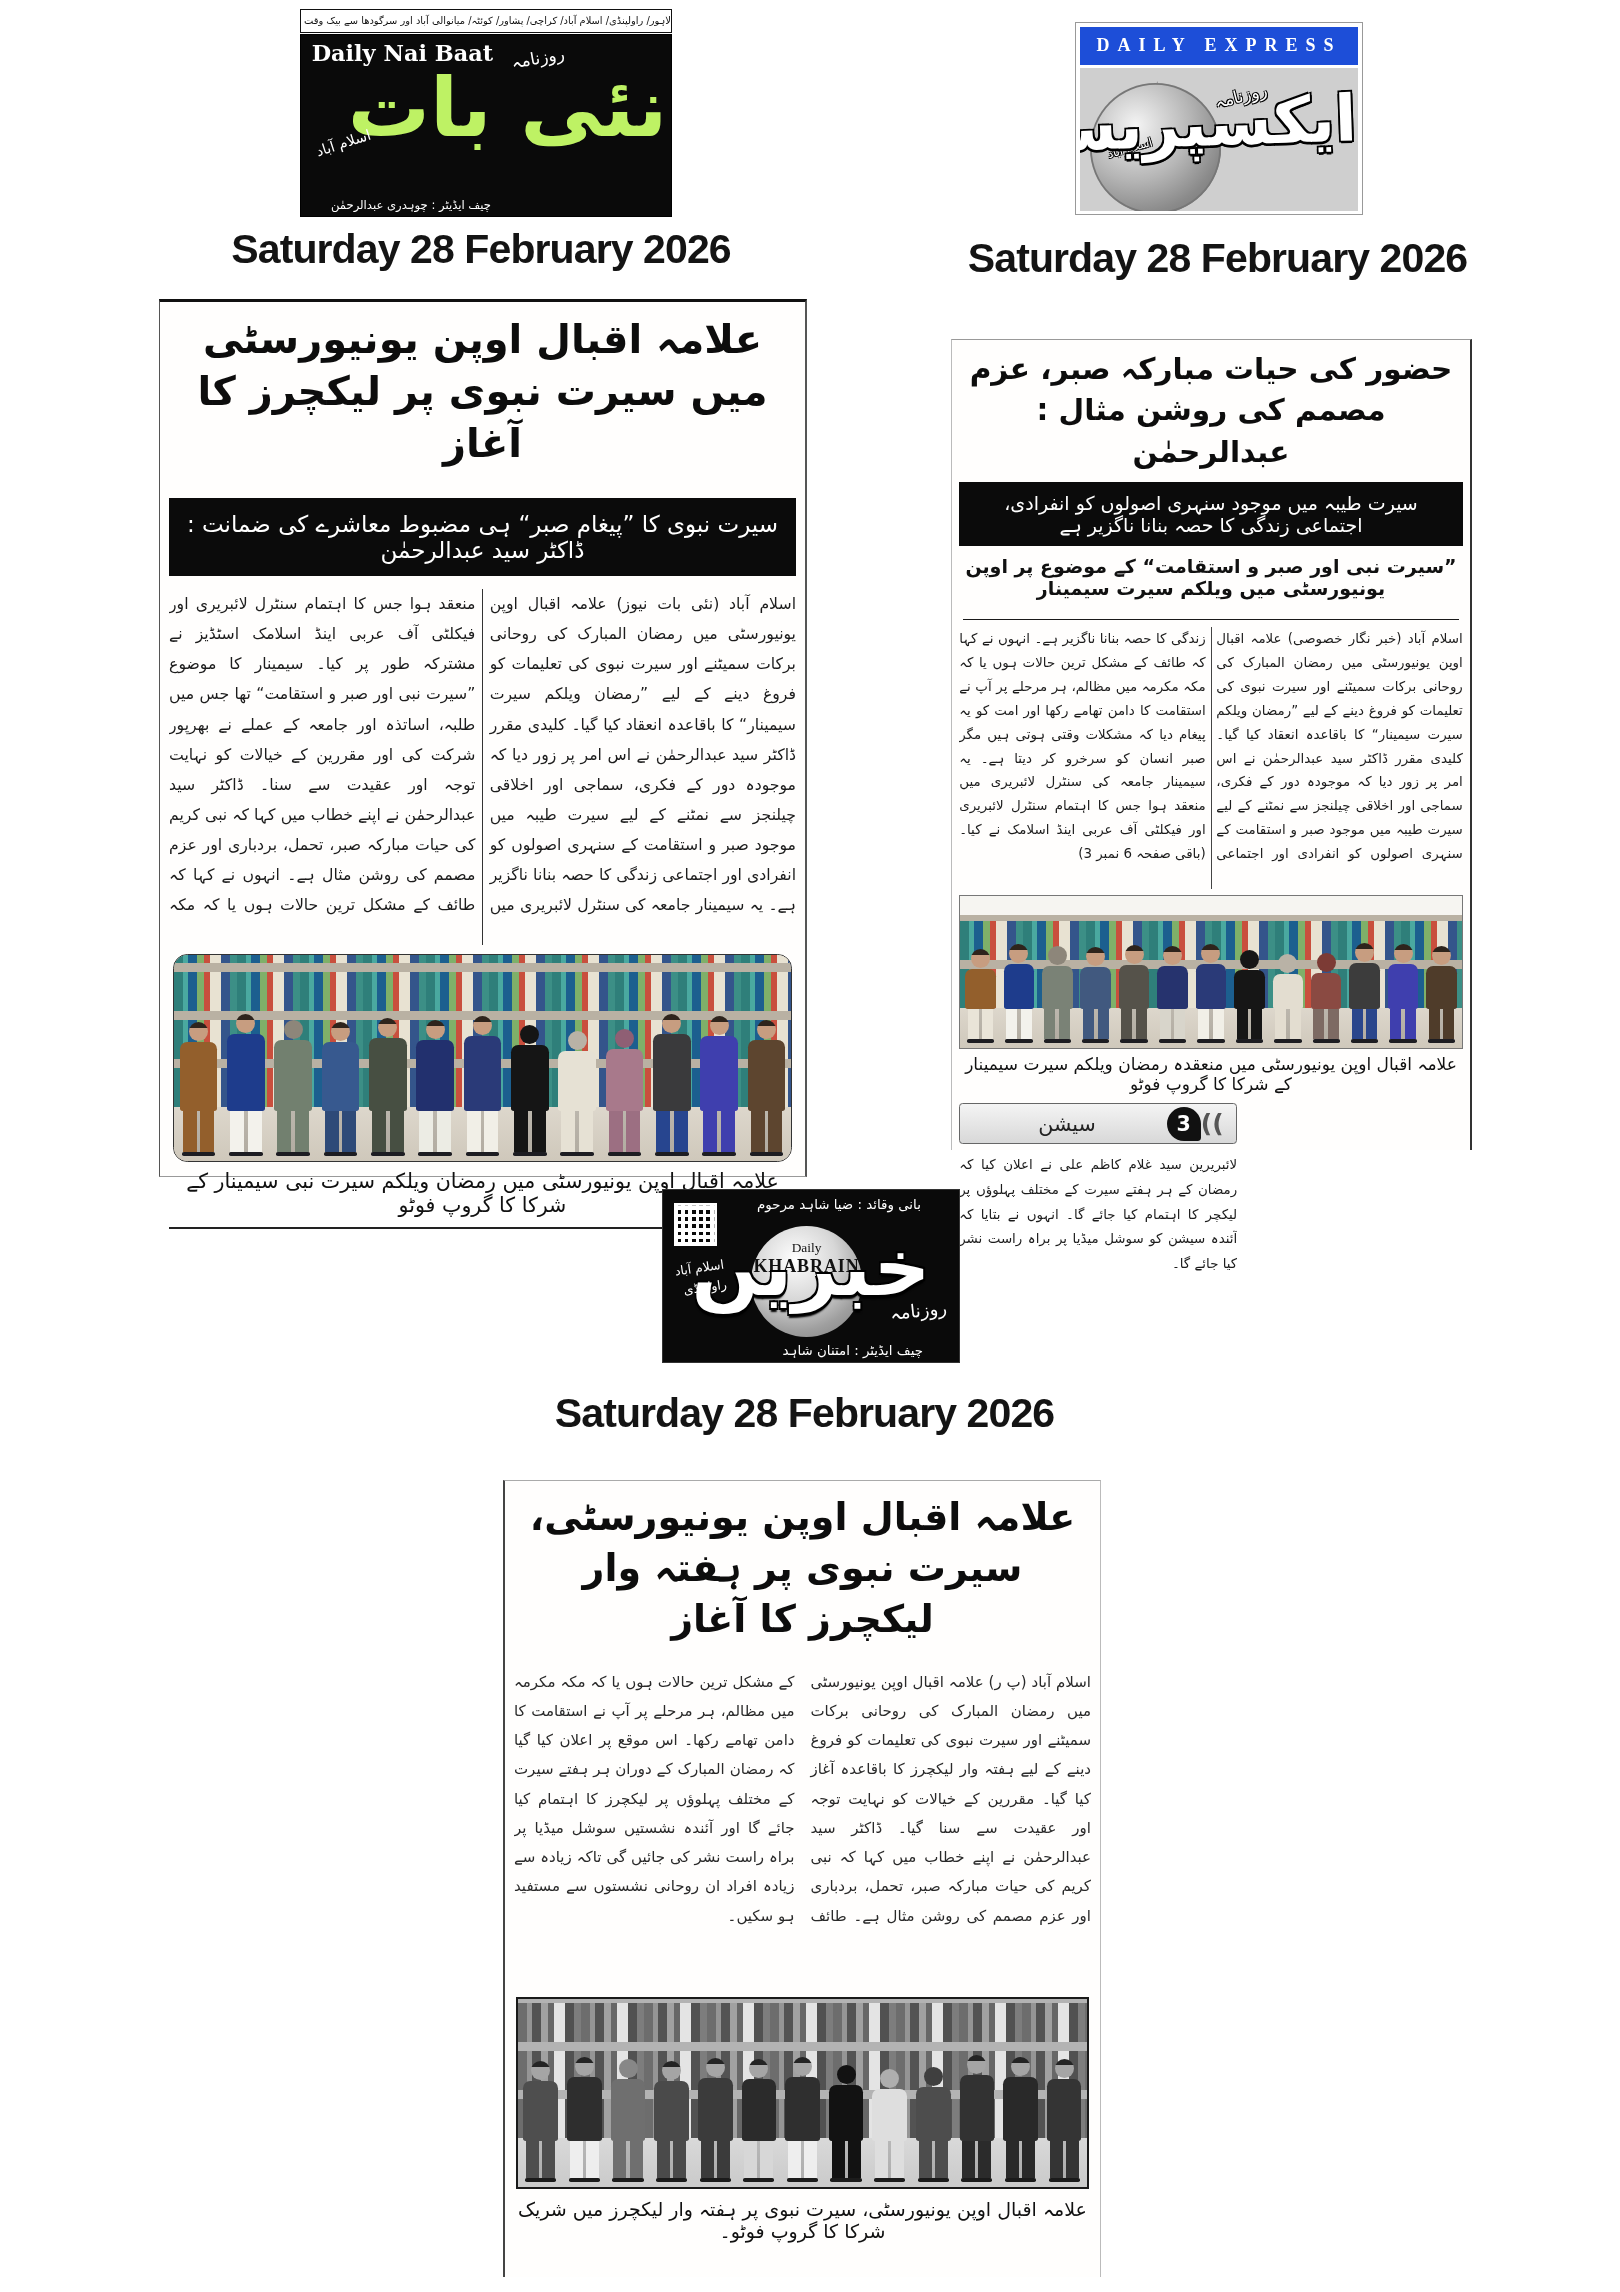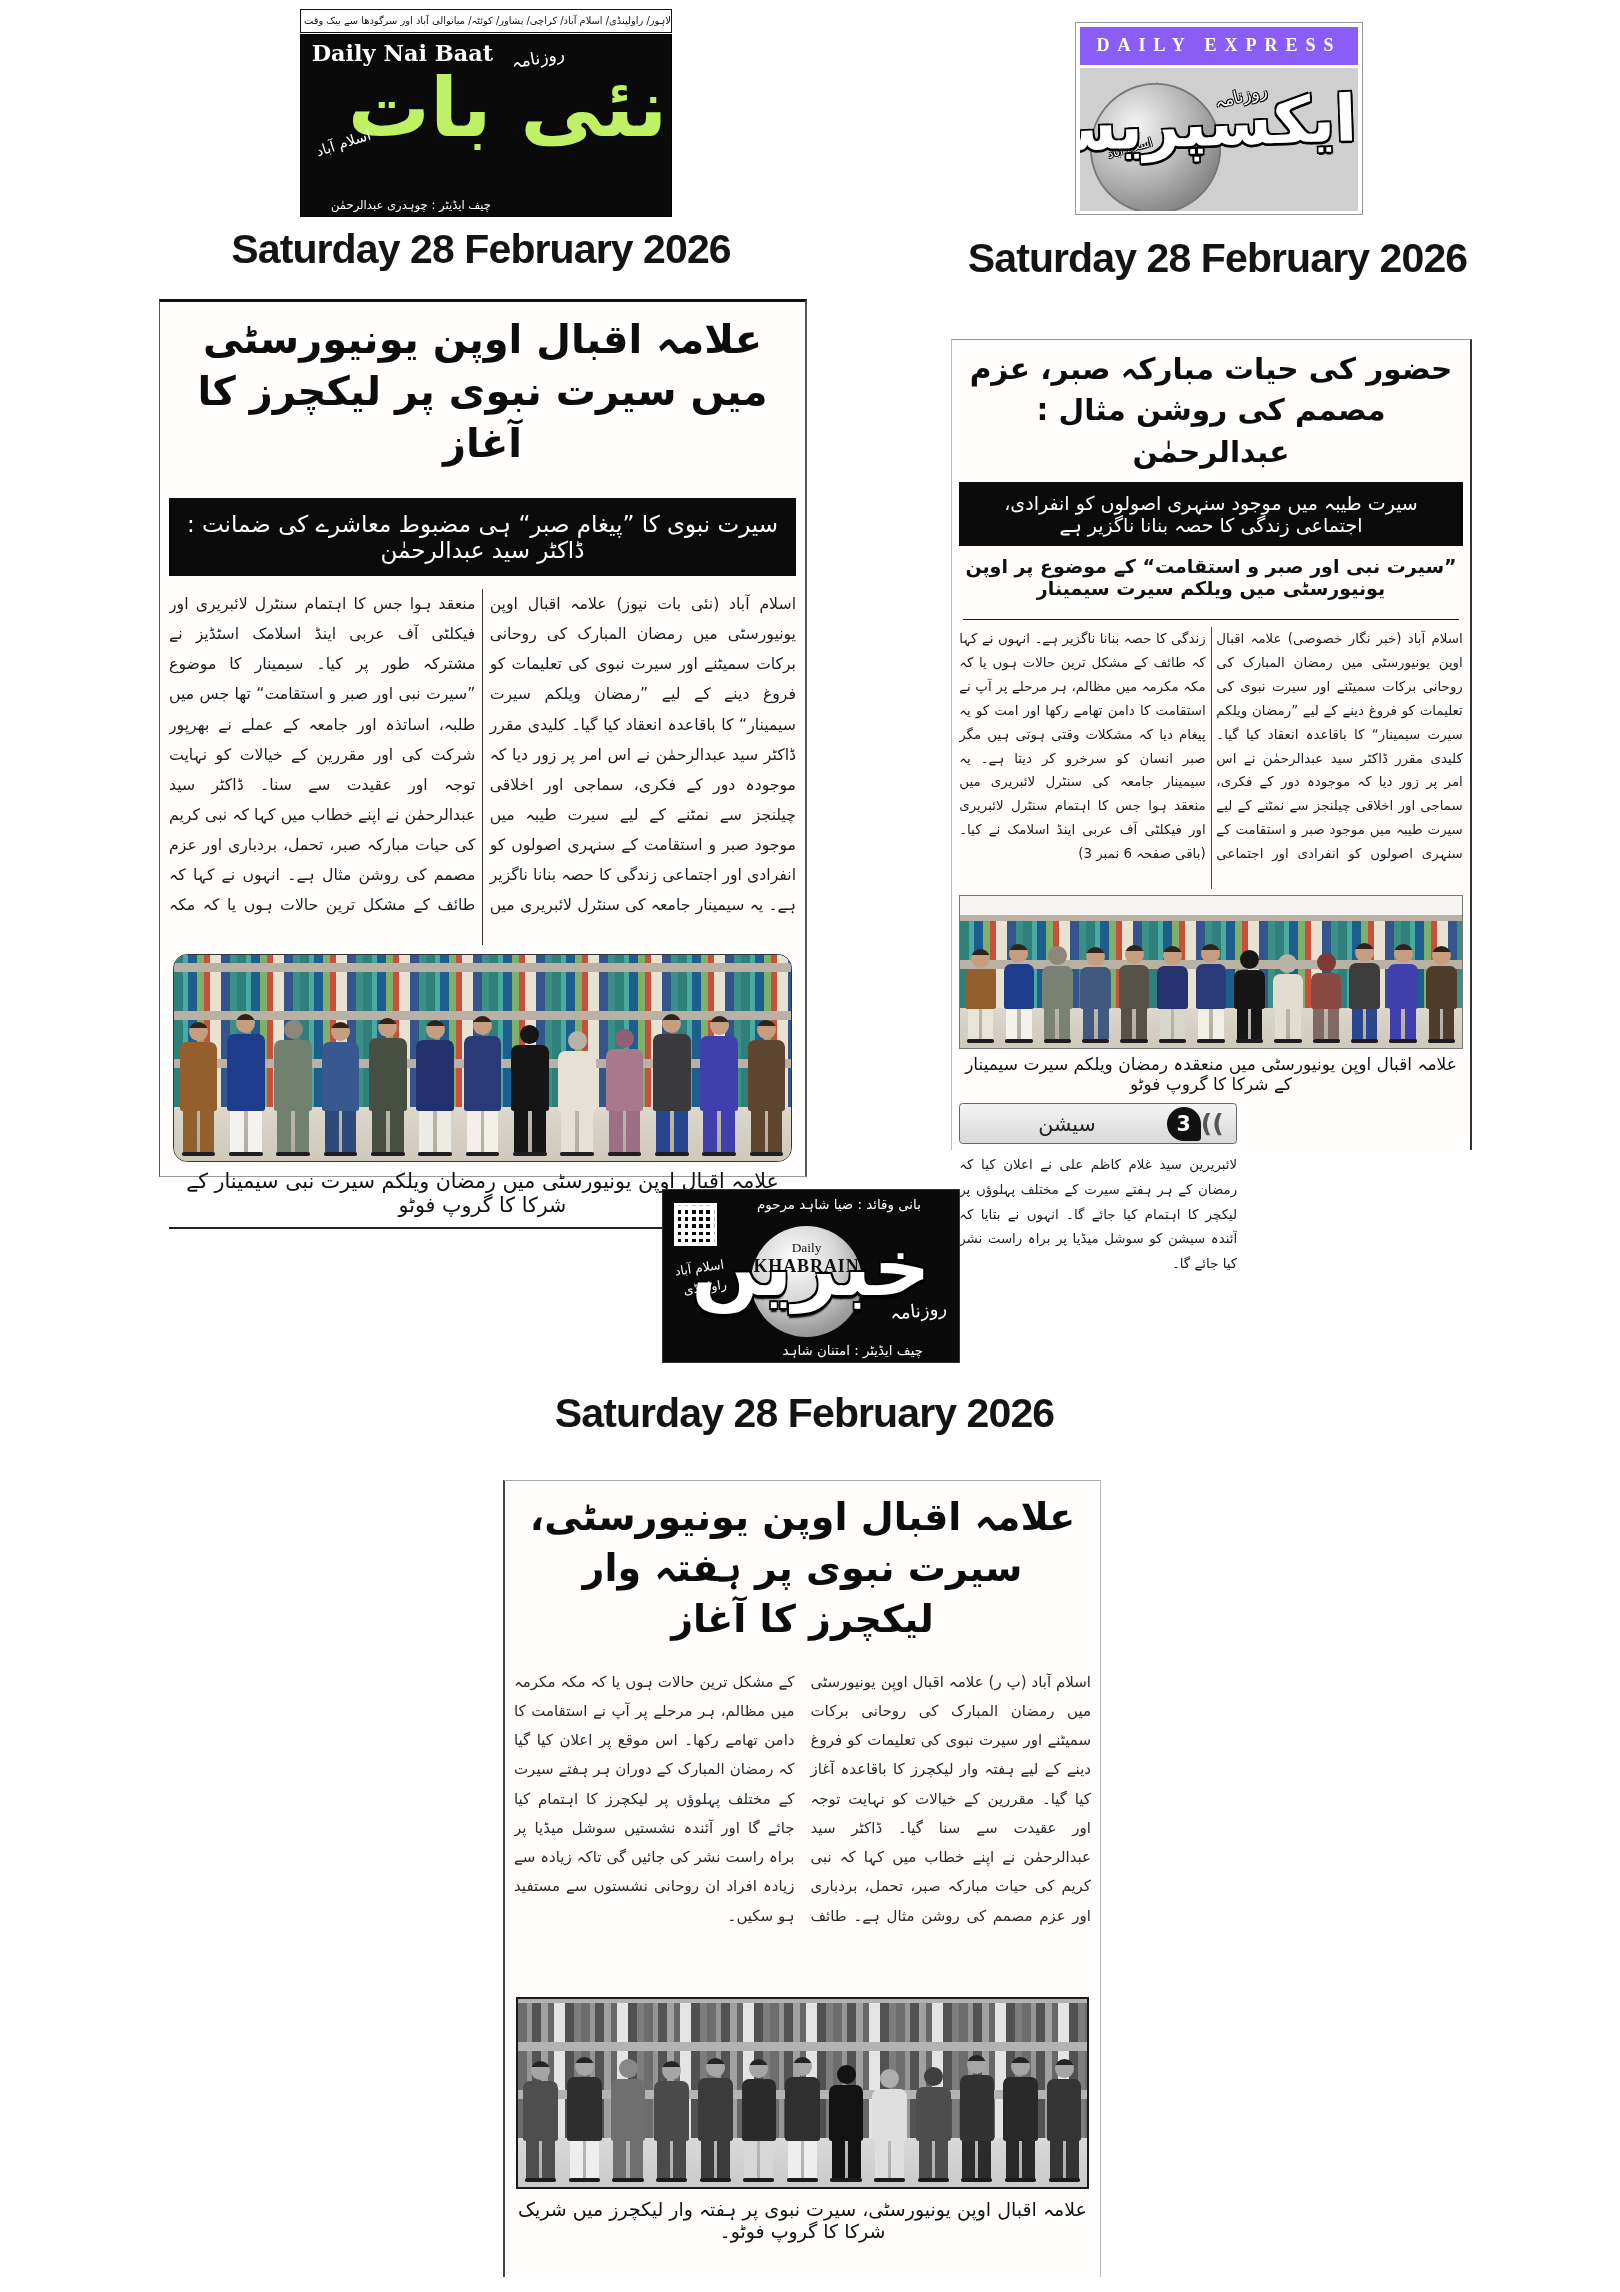--- a/index.html
+++ b/index.html
@@ -35,21 +35,21 @@
   .bodytext{direction:rtl;text-align:justify;overflow:hidden;color:#1c1c1c;}
   .nb-body{margin-top:12.5px;height:356px;column-count:2;column-gap:14.3px;column-rule:0.9px solid #333;
            font-size:15.7px;line-height:1.92;}
   .nb-photo{margin:9px 3.6px 0 3.6px;height:206px;border:1.8px solid #333;border-radius:14.3px;}
   .nb-caption{margin-top:7.2px;font-size:20.6px;direction:rtl;text-align:center;padding-bottom:10px;
               border-bottom:2.7px solid #222;}
 
   
   .ex-masthead{left:1075px;top:22.4px;width:288px;height:193px;border:0.9px solid #999;background:#fff;
                padding:3.6px;box-sizing:border-box;}
-  .ex-titlebar{height:38px;background:#8b5cf6;color:#fff;display:flex;align-items:center;justify-content:center;
+  .ex-titlebar{height:38px;background:#1d4ed8;color:#fff;display:flex;align-items:center;justify-content:center;
                font-family:"Liberation Serif",serif;font-weight:bold;font-size:18px;letter-spacing:8px;}
   .ex-graphic{position:absolute;left:3.6px;right:3.6px;top:45px;bottom:3.6px;background:#cfcfcf;overflow:hidden;}
   .ex-star,.ex-star2{position:absolute;width:116px;height:116px;left:19.7px;top:12.5px;background:#8d8d8d;
      clip-path:polygon(50% 0,61% 39%,100% 50%,61% 61%,50% 100%,39% 61%,0 50%,39% 39%);}
   .ex-star2{transform:rotate(45deg);background:#a8a8a8;}
   .ex-globe{position:absolute;left:10.7px;top:14.3px;width:131px;height:131px;border-radius:50%;
      background:radial-gradient(circle at 35% 32%,#f4f4f4,#b5b5b5 45%,#8a8a8a 72%,#6b6b6b);
      box-shadow:inset 0 0 0 1.8px #777;}
   .ex-logo{position:absolute;right:1.8px;top:3.6px;width:100%;text-align:center;color:#fff;font-size:64px;
      font-weight:bold;direction:rtl;transform:rotate(-2deg);line-height:1.6;

